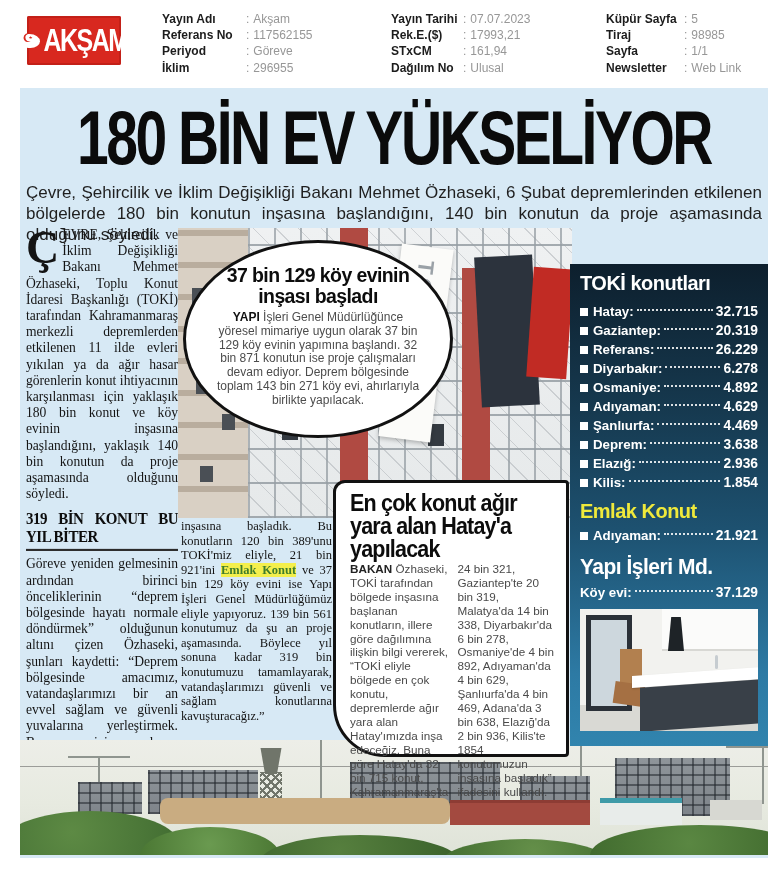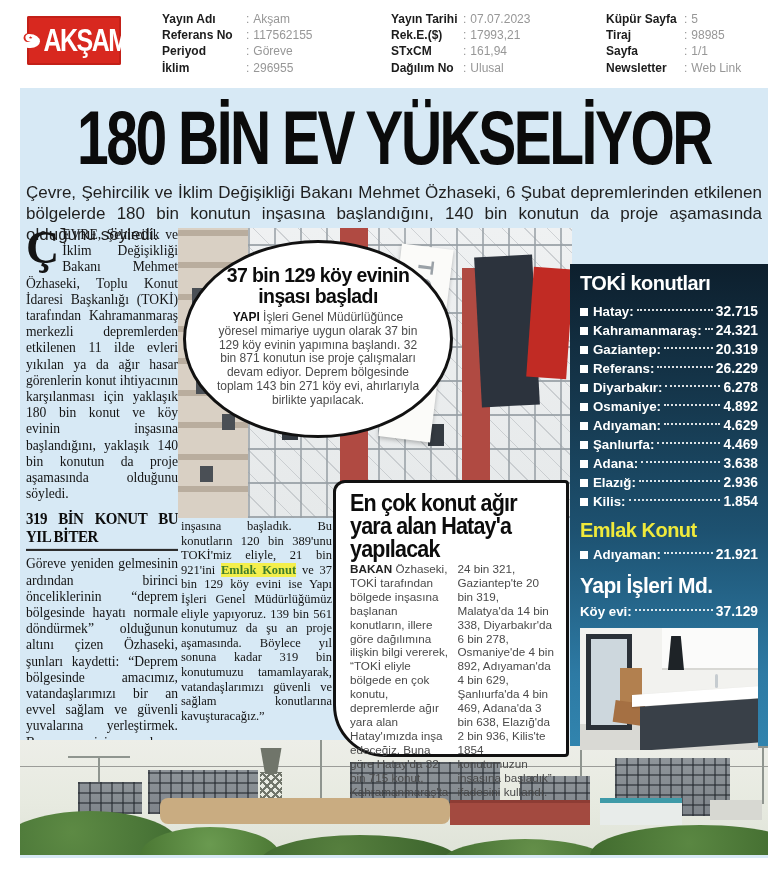--- a/index.html
+++ b/index.html
@@ -256,26 +256,20 @@
     <h2 data-interactable="false">TOKİ konutları</h2>
 
     <div class="srow" data-interactable="false">
         <span class="sq" data-interactable="false"></span>
         <span data-interactable="false">Hatay:</span>
         <span class="dots" data-interactable="false"></span>
         <span class="v" data-interactable="false">32.715</span>
       </div>
     <div class="srow" data-interactable="false">
         <span class="sq" data-interactable="false"></span>
-        <span data-interactable="false">Kahramanmaraş:</span>
-        <span class="dots" data-interactable="false"></span>
-        <span class="v" data-interactable="false">24.321</span>
-      </div>
-    <div class="srow" data-interactable="false">
-        <span class="sq" data-interactable="false"></span>
         <span data-interactable="false">Gaziantep:</span>
         <span class="dots" data-interactable="false"></span>
         <span class="v" data-interactable="false">20.319</span>
       </div>
     <div class="srow" data-interactable="false">
         <span class="sq" data-interactable="false"></span>
         <span data-interactable="false">Referans:</span>
         <span class="dots" data-interactable="false"></span>
         <span class="v" data-interactable="false">26.229</span>
       </div>
@@ -298,21 +292,21 @@
         <span class="v" data-interactable="false">4.629</span>
       </div>
     <div class="srow" data-interactable="false">
         <span class="sq" data-interactable="false"></span>
         <span data-interactable="false">Şanlıurfa:</span>
         <span class="dots" data-interactable="false"></span>
         <span class="v" data-interactable="false">4.469</span>
       </div>
     <div class="srow" data-interactable="false">
         <span class="sq" data-interactable="false"></span>
-        <span data-interactable="false">Adana:</span>
+        <span data-interactable="false">Deprem:</span>
         <span class="dots" data-interactable="false"></span>
         <span class="v" data-interactable="false">3.638</span>
       </div>
     <div class="srow" data-interactable="false">
         <span class="sq" data-interactable="false"></span>
         <span data-interactable="false">Elazığ:</span>
         <span class="dots" data-interactable="false"></span>
         <span class="v" data-interactable="false">2.936</span>
       </div>
     <div class="srow" data-interactable="false">

